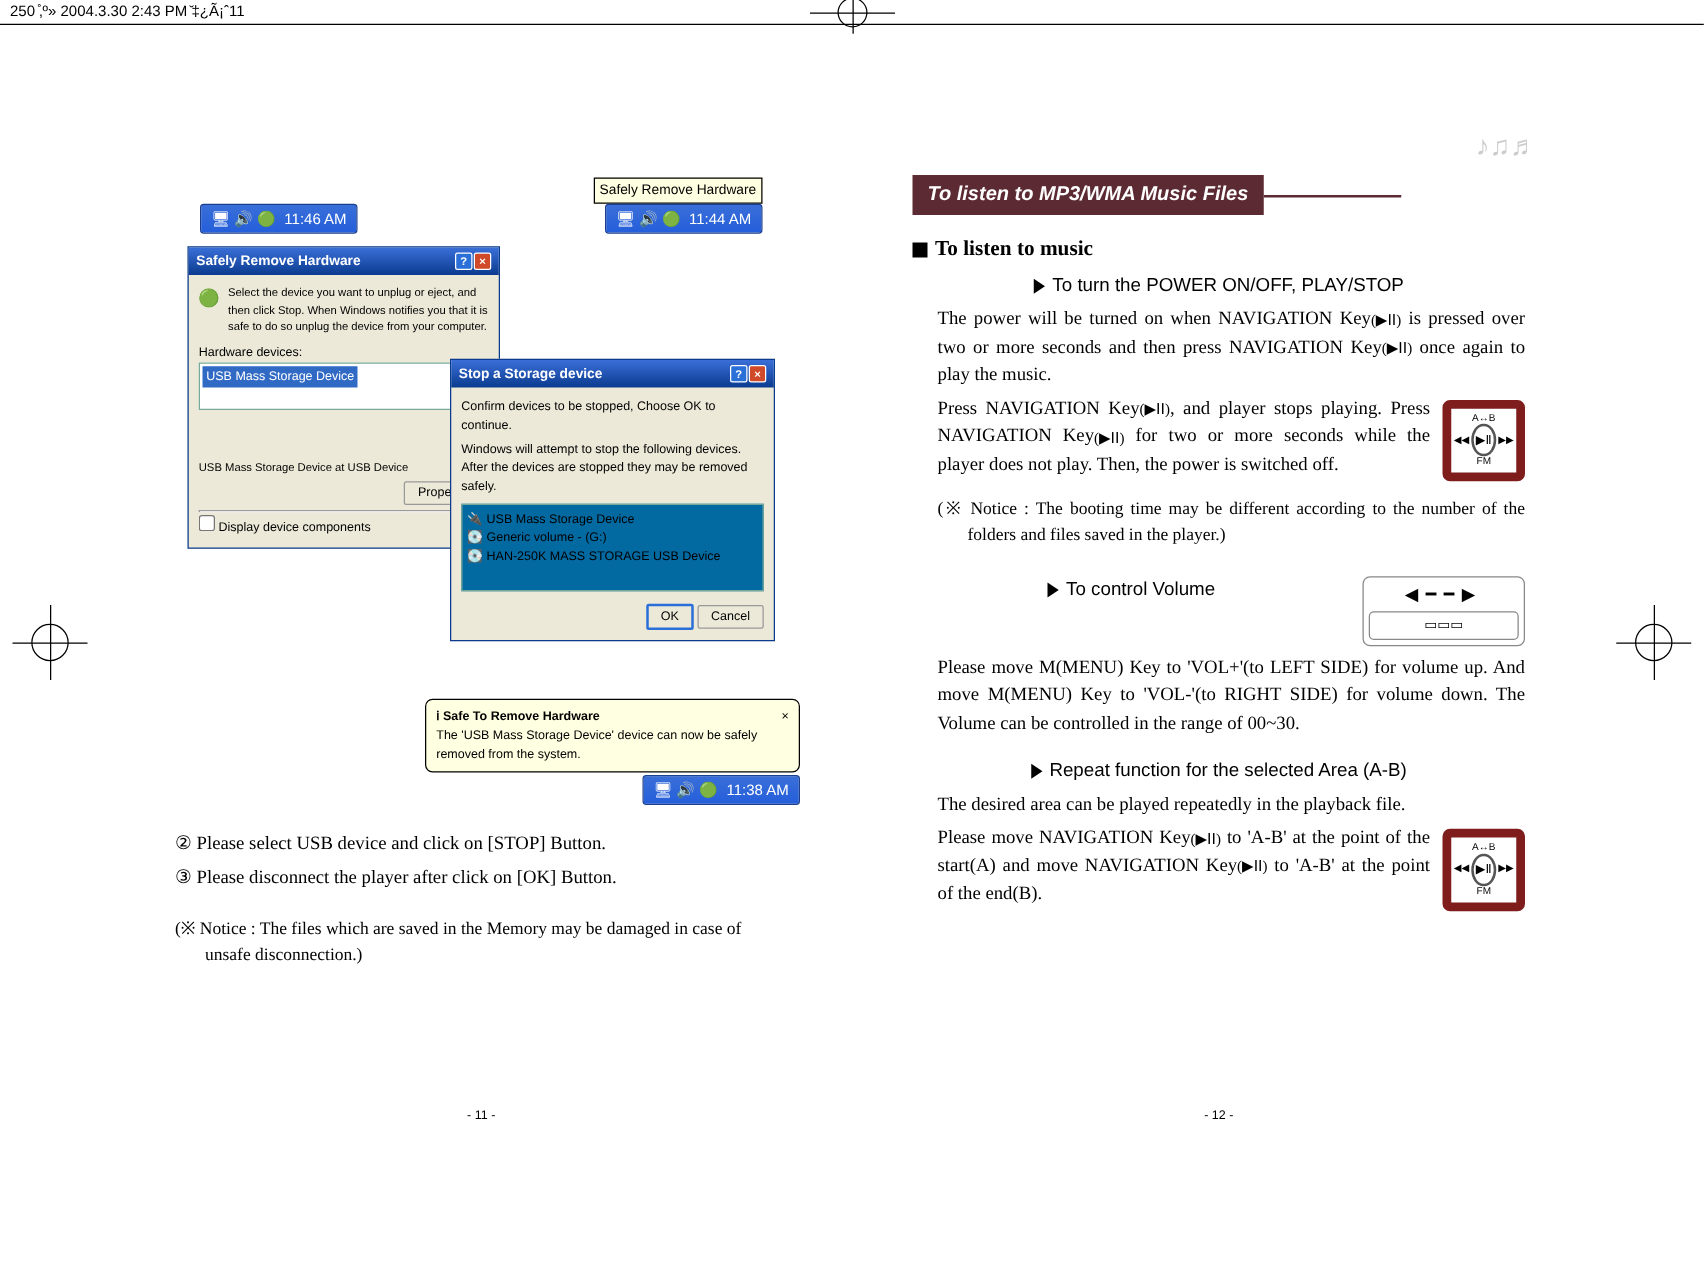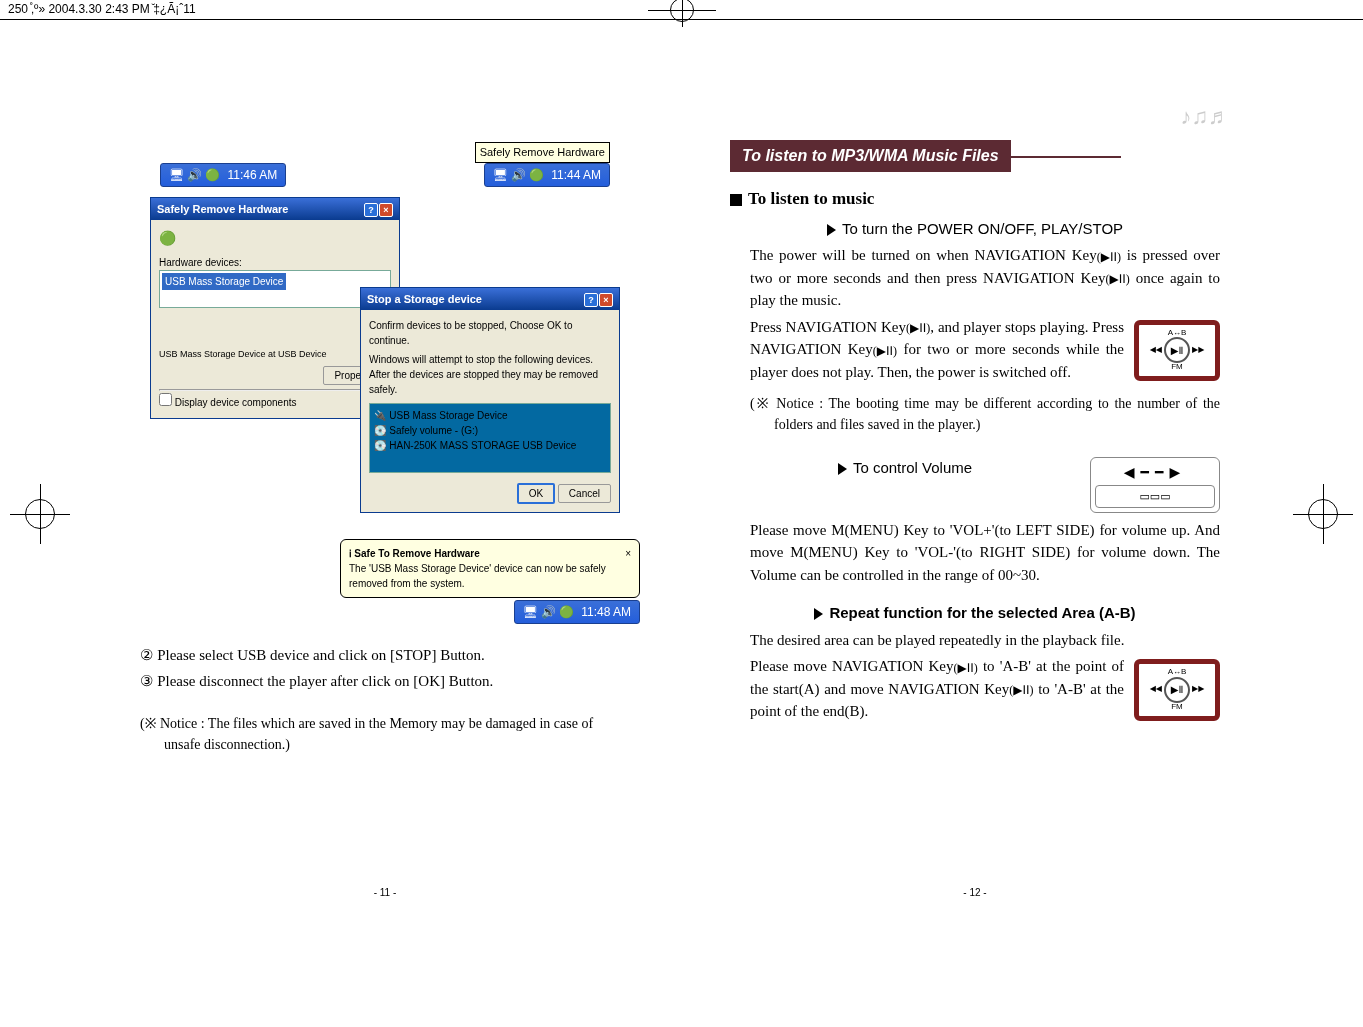--- a/index.html
+++ b/index.html
@@ -213,23 +213,23 @@
     vertical-align: middle;
   }
   .indent { margin-left: 20px; text-align: justify; }
   .playpause {
     display: inline-block;
     font-size: 12px;
     vertical-align: middle;
   }
   .nav-diagram {
     float: right;
-    width: 86px;
+    width: 66px;
     margin: 4px 0 6px 10px;
-    border: 5px solid #7f1d1d;
+    border: 7px solid #7f1d1d;
     border-radius: 6px;
     text-align: center;
     font-size: 8px;
     padding: 4px 2px;
     font-family: Arial, sans-serif;
     line-height: 1.1;
   }
   .nav-diagram .row { display: flex; justify-content: center; align-items: center; gap: 2px; }
   .nav-circle {
     width: 26px; height: 26px; border: 2px solid #555; border-radius: 50%;
@@ -285,20 +285,21 @@
 
     <div style="position:relative; margin-left:10px;">
       <div class="win-dialog" style="width:250px;">
         <div class="win-titlebar">
           <span>Safely Remove Hardware</span>
           <span class="btns"><span class="help">?</span><span>×</span></span>
         </div>
         <div class="win-body">
           <div style="display:flex; gap:6px;">
             <span style="font-size:14px;">🟢</span>
+            <div style="font-size:9px;">Select the device you want to unplug or eject, and then click Stop. When Windows notifies you that it is safe to do so unplug the device from your computer.</div>
           </div>
           <div style="margin-top:6px;">Hardware devices:</div>
           <div class="win-list">
             <span class="sel">USB Mass Storage Device</span>
           </div>
           <div style="height:40px;"></div>
           <div style="font-size:9px;">USB Mass Storage Device at USB Device</div>
           <div style="text-align:right; margin:4px 0;">
             <span class="win-button">Properties</span>
           </div>
@@ -313,42 +314,42 @@
       <div class="win-dialog" style="width:260px; position:absolute; left:210px; top:90px;">
         <div class="win-titlebar">
           <span>Stop a Storage device</span>
           <span class="btns"><span class="help">?</span><span>×</span></span>
         </div>
         <div class="win-body">
           <div>Confirm devices to be stopped, Choose OK to continue.</div>
           <div style="margin-top:4px;">Windows will attempt to stop the following devices. After the devices are stopped they may be removed safely.</div>
           <div style="background:#0369a1; border:1px solid #7a9; margin-top:6px; padding:4px; height:70px;">
             <div>🔌 <span>USB Mass Storage Device</span></div>
-            <div>💽 <span>Safely volume - (G:)</span></div>
+            <div>💽 <span>Generic volume - (G:)</span></div>
             <div>💽 <span>HAN-250K MASS STORAGE USB Device</span></div>
           </div>
           <div style="text-align:right; margin-top:10px;">
             <span class="win-button ok">OK</span>
             <span class="win-button">Cancel</span>
           </div>
         </div>
       </div>
     </div>
 
     <div style="margin:120px 0 0 200px; width:300px;">
       <div class="balloon-box">
         <div style="display:flex; justify-content:space-between;">
           <b>ℹ <span>Safe To Remove Hardware</span></b>
           <span>×</span>
         </div>
         <div>The 'USB Mass Storage Device' device can now be safely removed from the system.</div>
       </div>
       <div style="text-align:right; margin-top:2px;">
         <span class="taskbar-icons">
-          🖥 🔊 🟢 &nbsp;<span>11:48 AM</span>
+          🖥 🔊 🟢 &nbsp;<span>11:38 AM</span>
         </span>
       </div>
     </div>
 
     <p class="body-text" style="margin-top:20px;">②  Please select USB device and click on [STOP] Button.</p>
     <p class="body-text">③  Please disconnect the player after click on [OK] Button.</p>
 
     <p class="body-text notice" style="margin-top:20px; padding-left:24px; text-indent:-24px;">(※ Notice : The files which are saved in the Memory may be damaged in case of unsafe disconnection.)</p>
 
     <div class="page-num">-  11  -</div>
@@ -395,21 +396,21 @@
         <div style="border:1px solid #888; border-radius:4px; margin-top:2px; padding:2px;">▭▭▭</div>
       </div>
       <div class="sub-h">
         <span class="tri"></span><span>To control Volume</span>
       </div>
       <div class="clear"></div>
     </div>
 
     <div class="indent">Please move M(MENU) Key to 'VOL+'(to LEFT SIDE) for volume up. And move M(MENU) Key to 'VOL-'(to RIGHT SIDE) for volume down. The Volume can be controlled in the range of 00~30.</div>
 
-    <div class="sub-h" style="margin-top:16px;font-weight:bold;">
+    <div class="sub-h" style="margin-top:16px;">
       <span class="tri"></span><span>Repeat function for the selected Area (A-B)</span>
     </div>
 
     <div class="indent">The desired area can be played repeatedly in the playback file.</div>
 
     <div class="indent" style="margin-top:4px;">
       <div class="nav-diagram">
         <div>A↔B</div>
         <div class="row">
           <span>◀◀</span>

